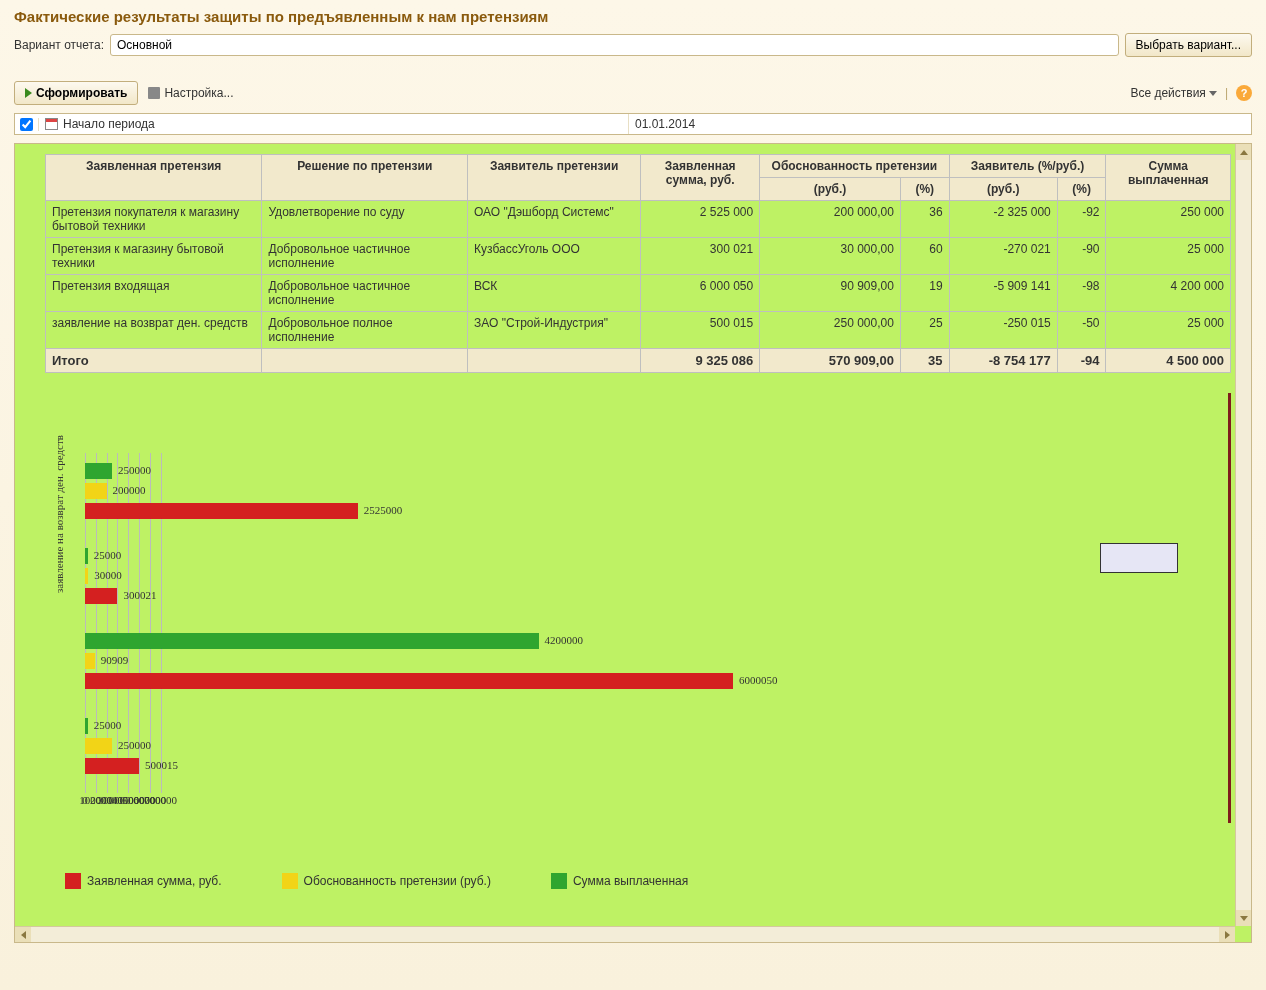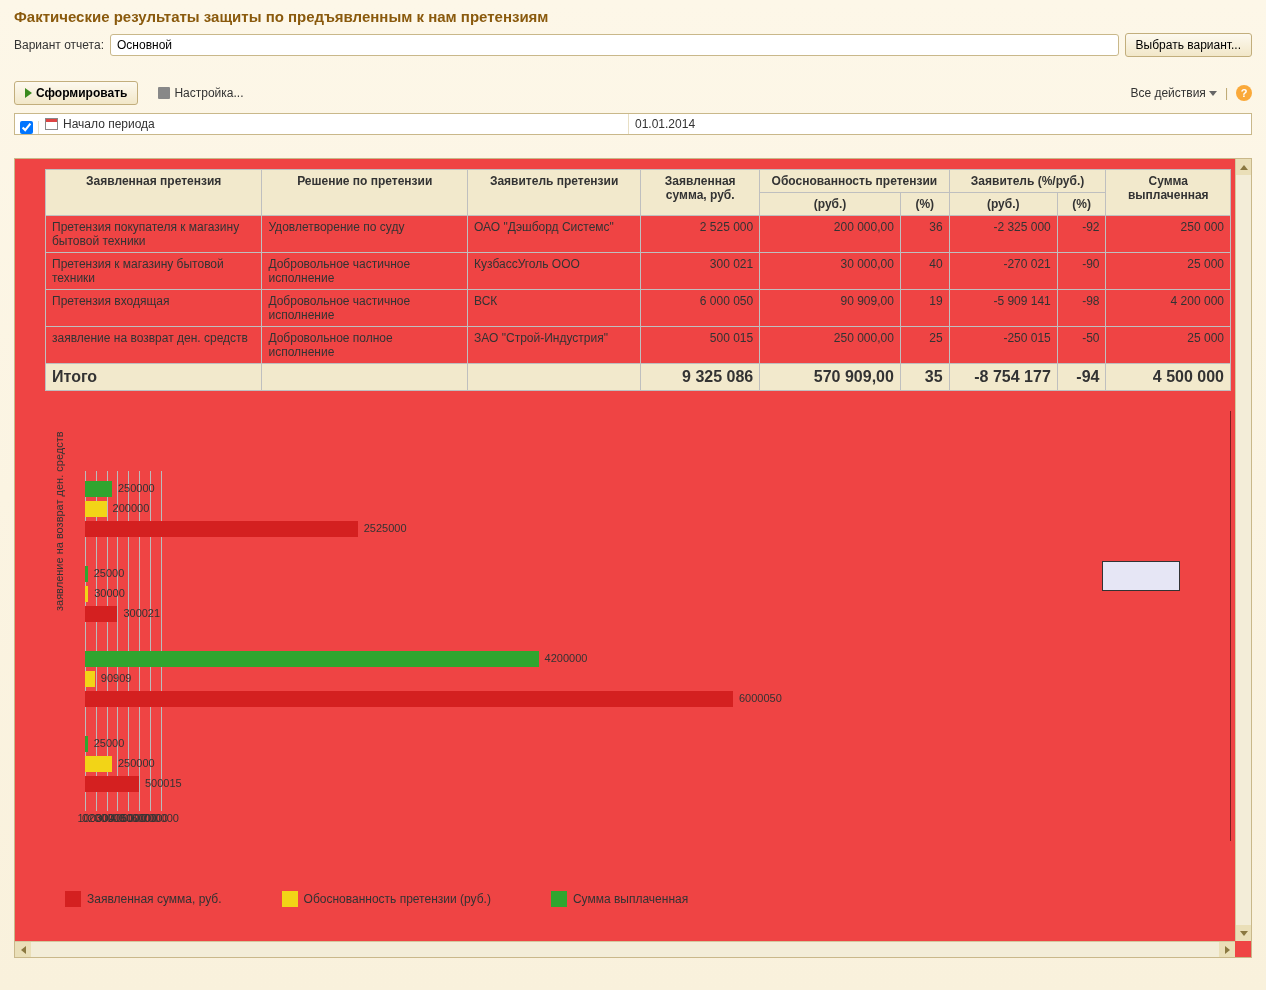--- a/index.html
+++ b/index.html
@@ -35,21 +35,21 @@
   background: linear-gradient(to bottom, #fdf9ef, #f2e7c8);
   border: 1px solid #c2ae7c;
   border-radius: 3px;
   font-size: 12px;
   cursor: pointer;
   display: inline-flex;
   align-items: center;
   gap: 4px;
 }
 .toolbar { display: flex; align-items: center; justify-content: space-between; margin-bottom: 8px; }
-.toolbar-left { display: flex; align-items: center; gap: 20px; }
+.toolbar-left { display: flex; align-items: center; gap: 10px; }
 .play-icon {
   width: 0; height: 0;
   border-left: 7px solid #3a8a1e;
   border-top: 5px solid transparent;
   border-bottom: 5px solid transparent;
 }
 .settings-link { color: #333; cursor: pointer; display: inline-flex; align-items: center; gap: 4px; }
 .settings-icon { width: 12px; height: 12px; background: #888; border-radius: 1px; position: relative; }
 .toolbar-right { display: flex; align-items: center; gap: 8px; }
 .dropdown-link { color: #333; cursor: pointer; display: inline-flex; align-items: center; gap: 3px; }
@@ -59,34 +59,34 @@
   background: #faa93a; color: #fff;
   display: inline-flex; align-items: center; justify-content: center;
   font-size: 11px; font-weight: bold;
 }
 .sep { color: #bca66f; }
 .period-box {
   border: 1px solid #c9b88a;
   background: #fff;
 }
 .period-row {
-  display: flex; align-items: flex-end;
+  display: flex; align-items: center;
   border-bottom: 1px solid #e8dfc4;
 }
 .period-row:last-child { border-bottom: none; }
 .period-check { width: 24px; display: flex; align-items: center; justify-content: center; border-right: 1px solid #e8dfc4; }
 .period-label { flex: 0 0 590px; padding: 3px 6px; display: flex; align-items: center; gap: 5px; border-right: 1px solid #e8dfc4; }
 .period-value { flex: 1; padding: 3px 6px; }
 .cal-icon { width: 13px; height: 12px; border: 1px solid #888; position: relative; background: #fff; }
 .cal-icon::before { content: ""; position: absolute; top: 0; left: 0; right: 0; height: 3px; background: #d44; }
 
 .report-wrap {
-  margin-top: 23px;
+  margin-top: 8px;
   border: 1px solid #c9b88a;
-  background: #ef4444;
+  background: #bef264;
   height: 800px;
   overflow: auto;
   position: relative;
 }
 .report-inner { padding: 10px 20px 10px 30px; }
 
 table.report {
   border-collapse: collapse;
   width: 100%;
 }
@@ -97,28 +97,29 @@
 }
 table.report th {
   background: #f2e9cc;
   font-weight: bold;
   text-align: center;
 }
 table.report td.num { text-align: right; }
 table.report tr.total td {
   background: #f2e9cc;
   font-weight: bold;
-  font-size: 16px;
+  font-size: 13px;
 }
 
 .chart-area {
   margin-top: 20px;
   position: relative;
   height: 430px;
-  border-right: 1px solid #7f1d1d;
+  border-right: 3px solid #7f1d1d;
+  font-family: Liberation Serif, serif;
 }
 .chart-grid {
   position: absolute;
   left: 40px; top: 60px;
   width: 900px; height: 340px;
 }
 .vgrid { position: absolute; top: 0; bottom: 0; width: 1px; background: #bbb; }
 .x-axis { position: absolute; left: 40px; bottom: 15px; width: 900px; height: 14px; }
 .x-tick { position: absolute; font-size: 11px; transform: translateX(-50%); }
 .y-axis-label {
@@ -236,21 +237,21 @@
           <td class="num">-2 325 000</td>
             <td class="num">-92</td>
             <td class="num">250 000</td>
         </tr>
         <tr>
           <td>Претензия к магазину бытовой техники</td>
             <td>Добровольное частичное исполнение</td>
             <td>КузбассУголь ООО</td>
           <td class="num">300 021</td>
             <td class="num">30 000,00</td>
-            <td class="num">40</td>
+            <td class="num">60</td>
           <td class="num">-270 021</td>
             <td class="num">-90</td>
             <td class="num">25 000</td>
         </tr>
         <tr>
           <td>Претензия входящая</td>
             <td>Добровольное частичное исполнение</td>
             <td>ВСК</td>
           <td class="num">6 000 050</td>
             <td class="num">90 909,00</td>

